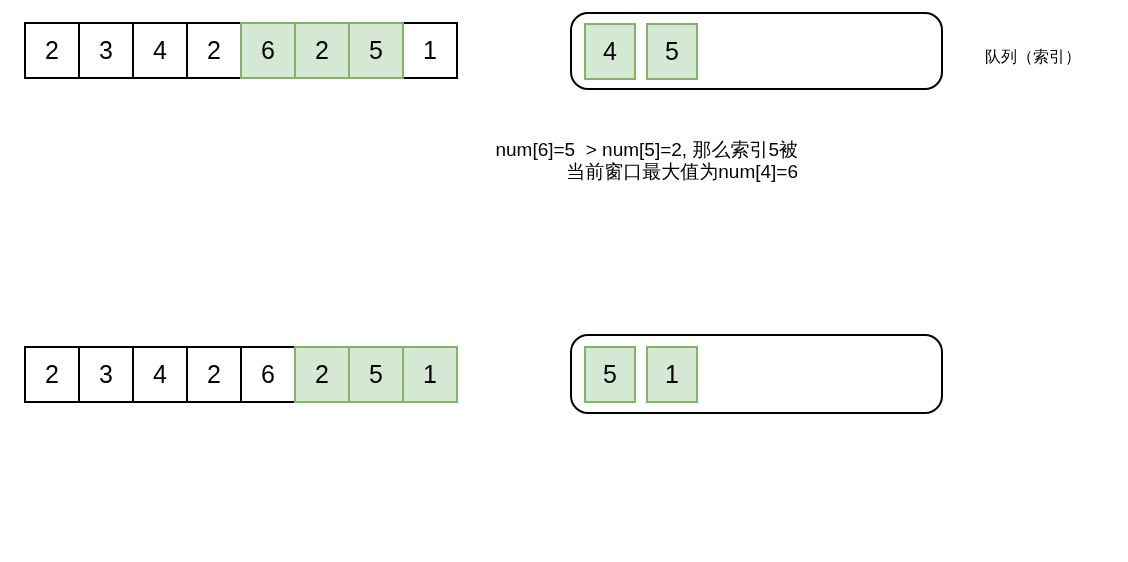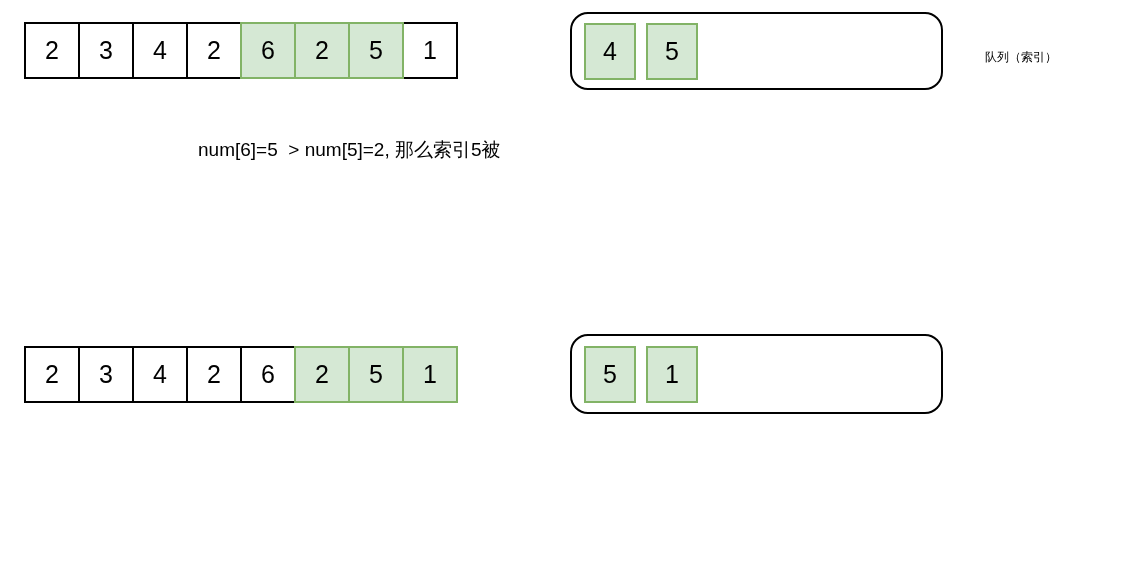--- a/index.html
+++ b/index.html
@@ -42,25 +42,25 @@
     gap: 10px;
   }
   .qcell {
     width: 52px; height: 57px;
     background: var(--hl-fill, #d5e8d4);
     border: 2px solid var(--hl-border, #82b366);
     display: flex; align-items: center; justify-content: center;
     font-size: 25px;
   }
 
-  .queue-label { font-size: 12px; line-height: 26px; white-space: nowrap; }
+  .queue-label { font-size: 16px; line-height: 26px; white-space: nowrap; }
 
   .caption {
     width: 600px;
-    text-align: left;
+    text-align: right;
     font-size: 19px;
     line-height: 22px;
   }
   .caption div { white-space: pre; }
 </style>
 </head>
 <body>
 
 <div class="array abs" style="left:24px; top:22px;">
   <div class="cell">2</div>
@@ -75,20 +75,21 @@
 
 <div class="queue-box abs" style="left:570px; top:12px; width:373px; height:78px;">
   <div class="qcell">4</div>
   <div class="qcell">5</div>
 </div>
 
 <div class="queue-label abs" style="left:985px; top:44px;">队列（索引）</div>
 
 <div class="caption abs" style="left:198px; top:139px;">
   <div>num[6]=5  &gt; num[5]=2, 那么索引5被</div>
+  <div>当前窗口最大值为num[4]=6</div>
 </div>
 
 <div class="array abs" style="left:24px; top:346px;">
   <div class="cell">2</div>
   <div class="cell">3</div>
   <div class="cell">4</div>
   <div class="cell">2</div>
   <div class="cell">6</div>
   <div class="cell green">2</div>
   <div class="cell green">5</div>

